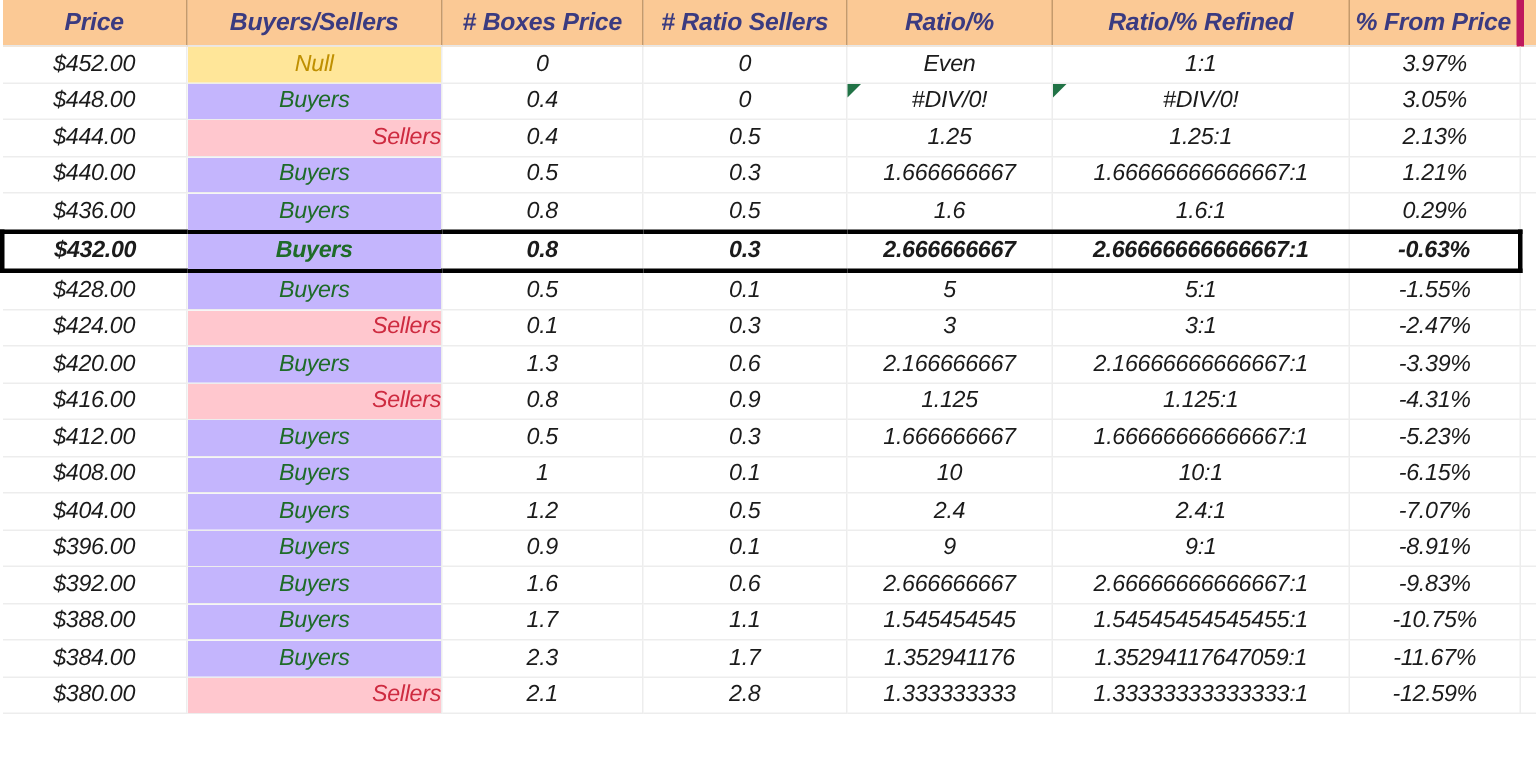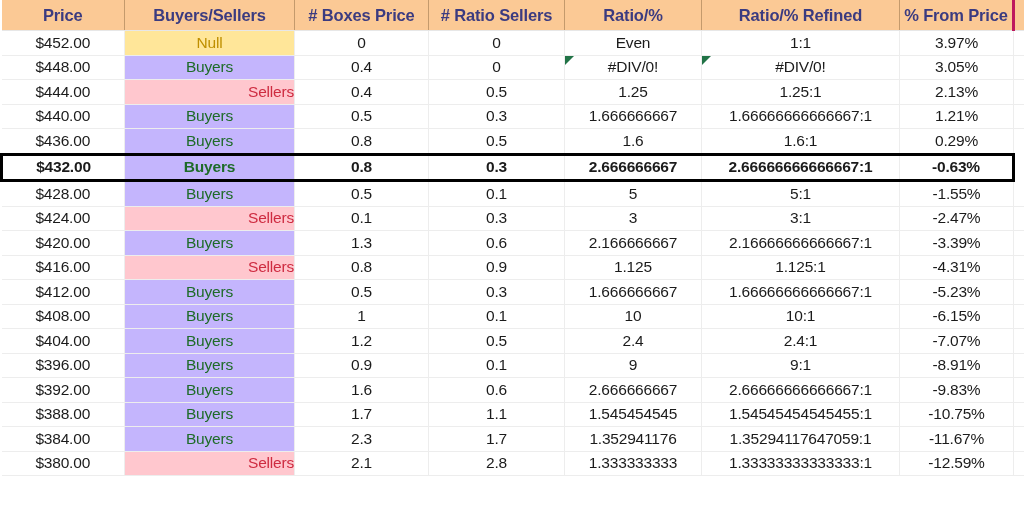--- a/index.html
+++ b/index.html
@@ -13,20 +13,21 @@
     overflow: hidden;
     font-family: "Liberation Sans", sans-serif;
     -webkit-font-smoothing: antialiased;
   }
 
   #sheet {
     width: 1002px;
     height: 517px;
     position: relative;
     box-sizing: border-box;
+    font-style: italic;
   }
 
   table.grid {
     border-collapse: collapse;
     table-layout: fixed;
     width: 1024px;
   }
 
   
   col.c-price     { width: 123px; }
@@ -44,21 +45,21 @@
     font-weight: bold;
     font-size: 16.5px;
     text-align: center;
     height: 30px;
     padding: 0;
     border-right: 1px solid #C49A6C;
     border-bottom: 1px solid #E7E7E7;
     white-space: nowrap;
     letter-spacing: -0.15px;
   }
-  thead th.last-head { border-right: 3px solid #be185d; }
+  thead th.last-head { border-right: 5px solid #be185d; }
   thead th.extra-head { border-right: none; }
 
   tbody td {
     height: 23.5px;
     padding: 0;
     font-size: 15.5px;
     color: #1b1b1b;
     text-align: center;
     border-bottom: 1px solid #EDEDED;
     border-right: 1px solid #EDEDED;

